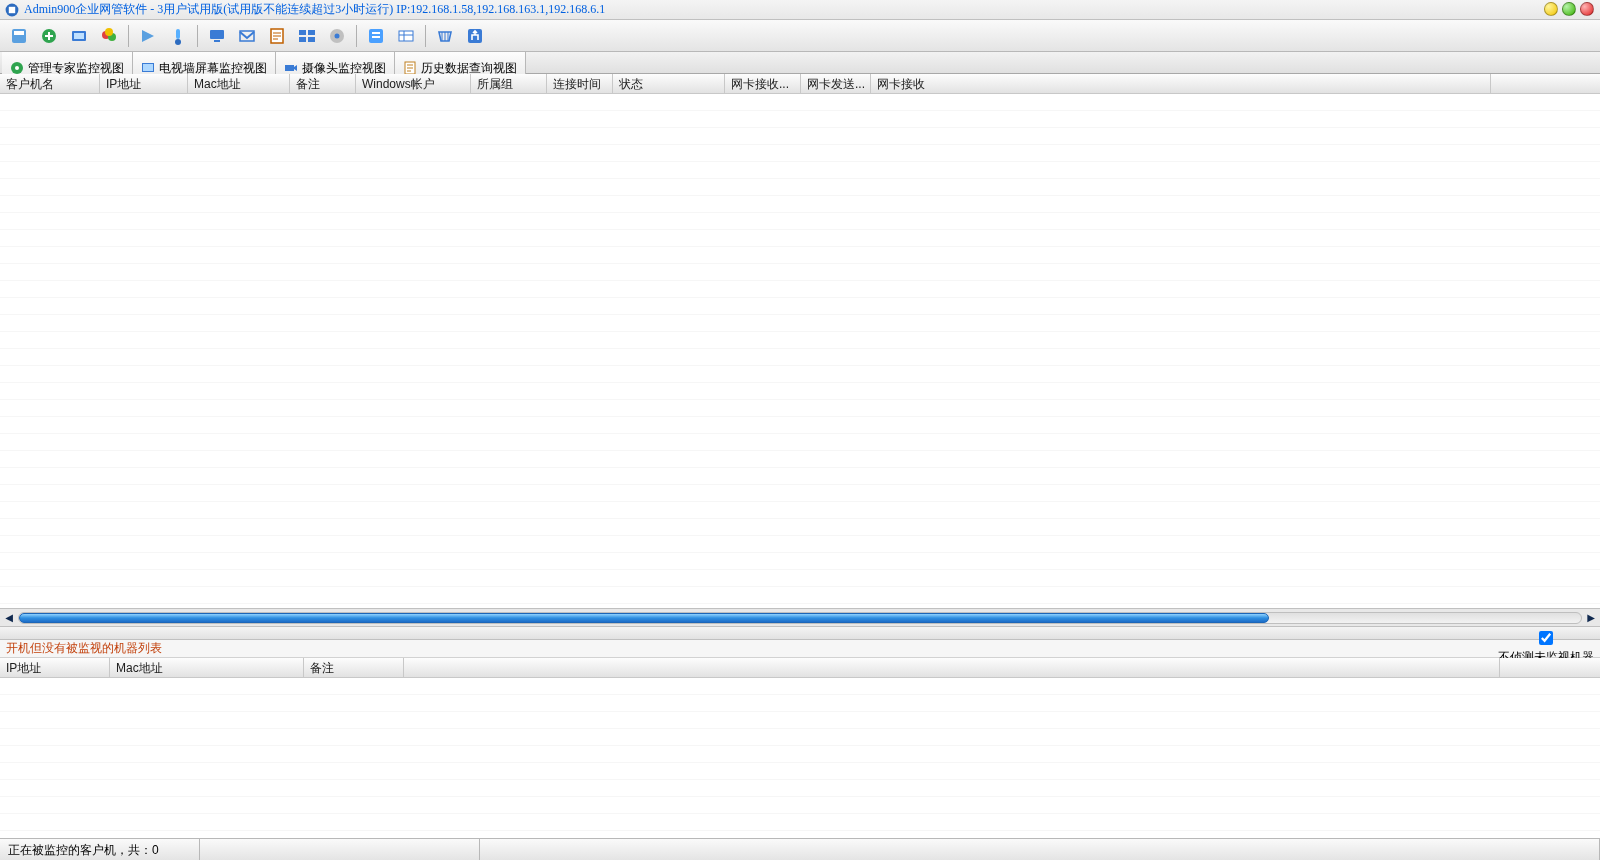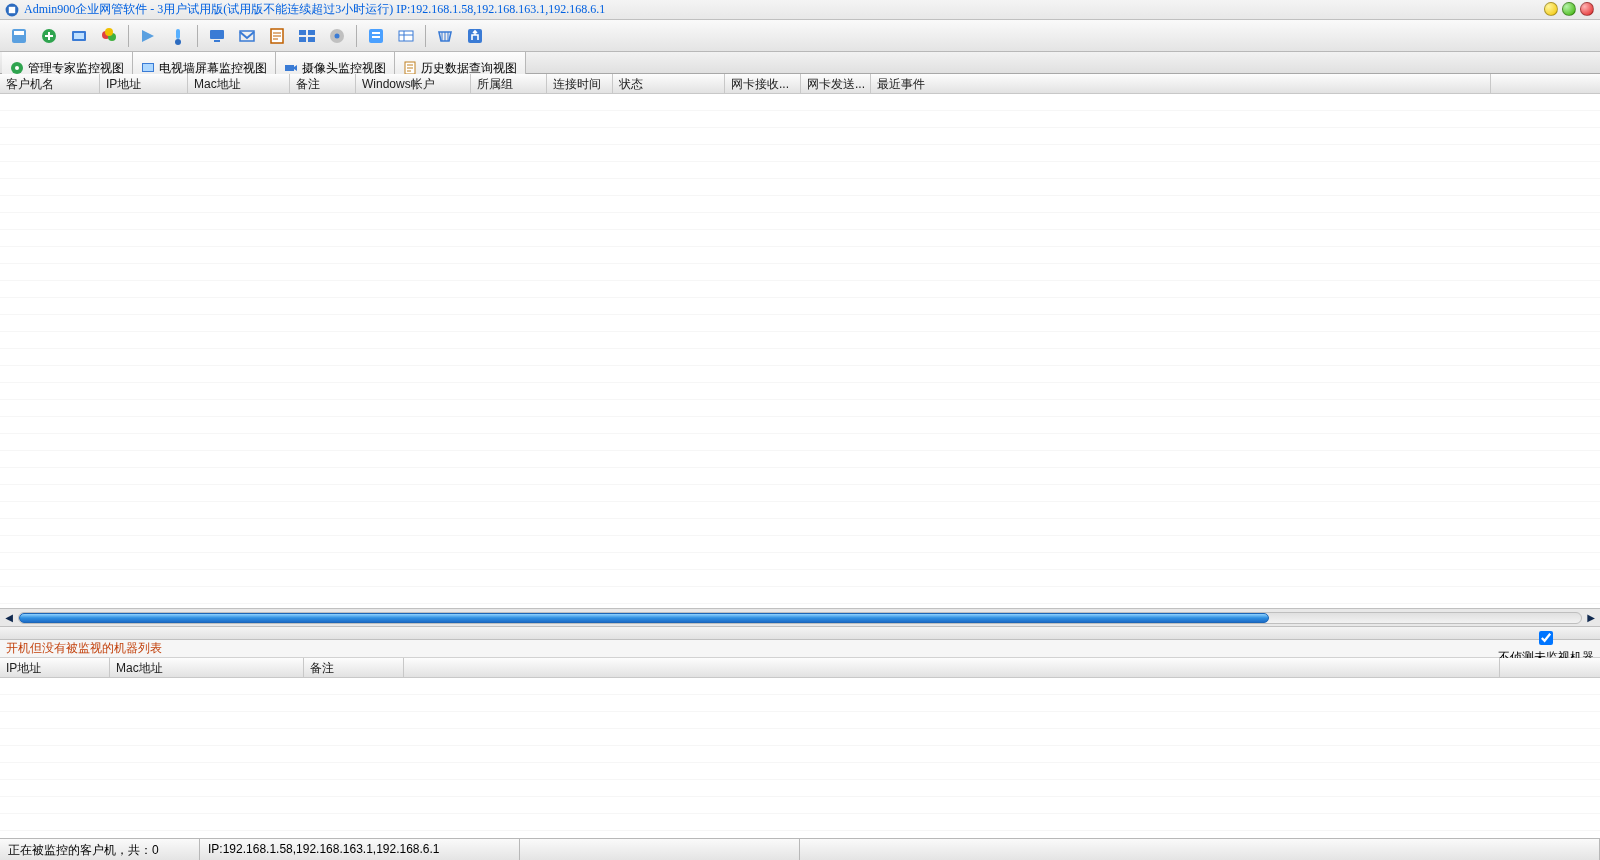--- a/index.html
+++ b/index.html
@@ -357,21 +357,21 @@
       <div class="col" style="width: 100px;">客户机名</div>
       <div class="col" style="width: 88px;">IP地址</div>
       <div class="col" style="width: 102px;">Mac地址</div>
       <div class="col" style="width: 66px;">备注</div>
       <div class="col" style="width: 115px;">Windows帐户</div>
       <div class="col" style="width: 76px;">所属组</div>
       <div class="col" style="width: 66px;">连接时间</div>
       <div class="col" style="width: 112px;">状态</div>
       <div class="col" style="width: 76px;">网卡接收...</div>
       <div class="col" style="width: 70px;">网卡发送...</div>
-      <div class="col" style="width: 620px;">最近事件</div>
+      <div class="col" style="width: 620px;">网卡接收</div>
     </div>
   <div class="grid-body"></div>
   <div class="hscroll">
     <span class="arrow">◀</span>
     <div class="track">
       <div class="thumb"></div>
     </div>
     <span class="arrow">▶</span>
   </div>
 </div>
@@ -391,16 +391,15 @@
       <div class="col" style="width: 110px;">IP地址</div>
       <div class="col" style="width: 194px;">Mac地址</div>
       <div class="col" style="width: 100px;">备注</div>
       <div class="col" style="width: 1096px;"></div>
     </div>
   <div class="grid-body2"></div>
 </div>
 
 <div class="statusbar">
   <div class="status-panel p0">正在被监控的客户机，共：0</div>
-  <div class="status-panel p1">IP:192.168.1.58,192.168.163.1,192.168.6.1</div>
   <div class="status-panel p2"></div>
   <div class="status-panel fill"></div>
 </div>
 
 </body></html>

